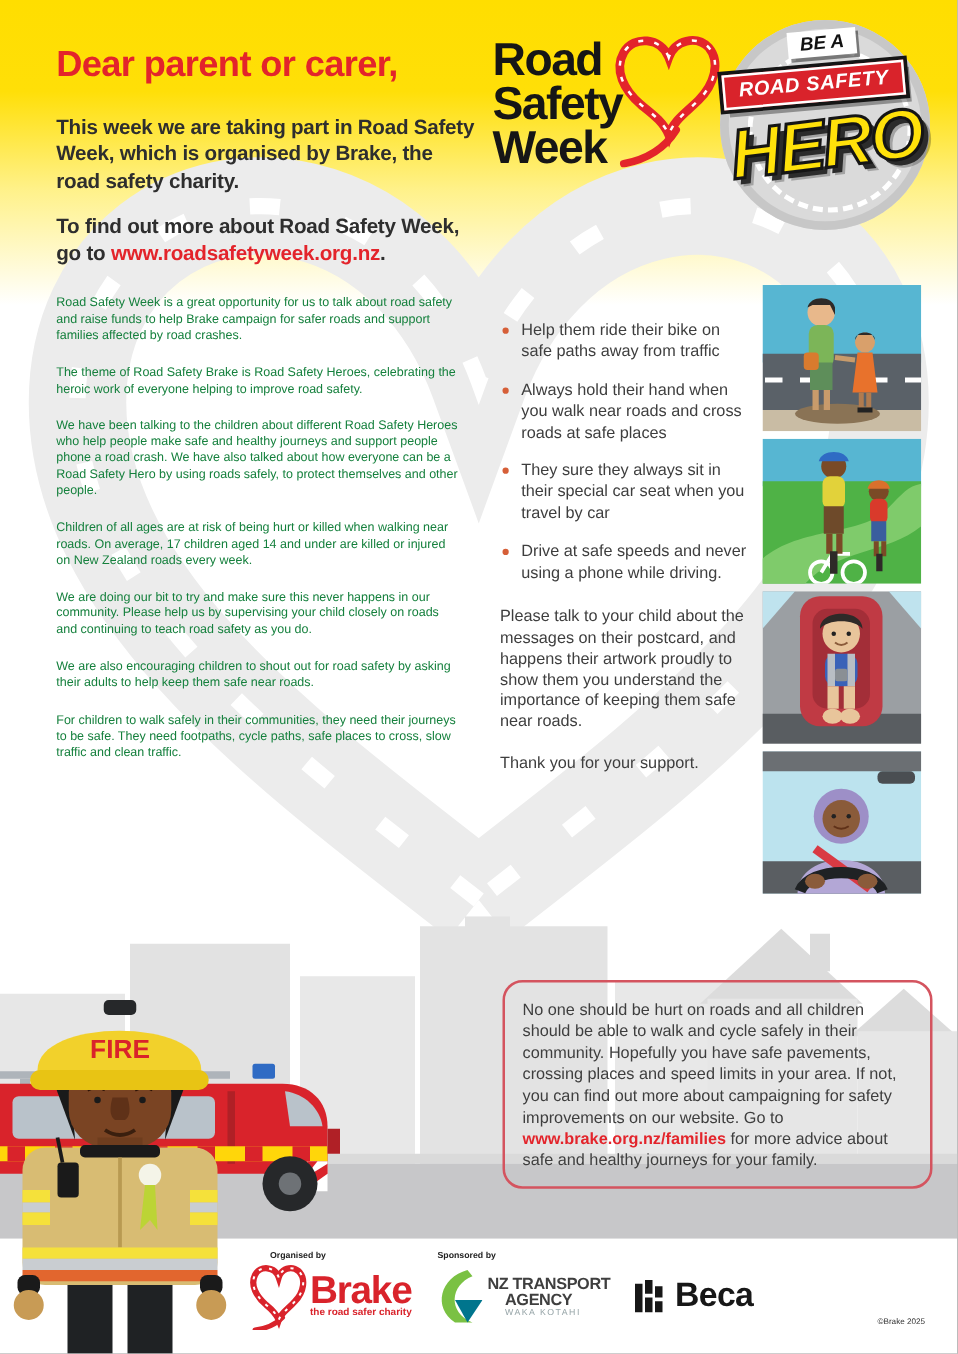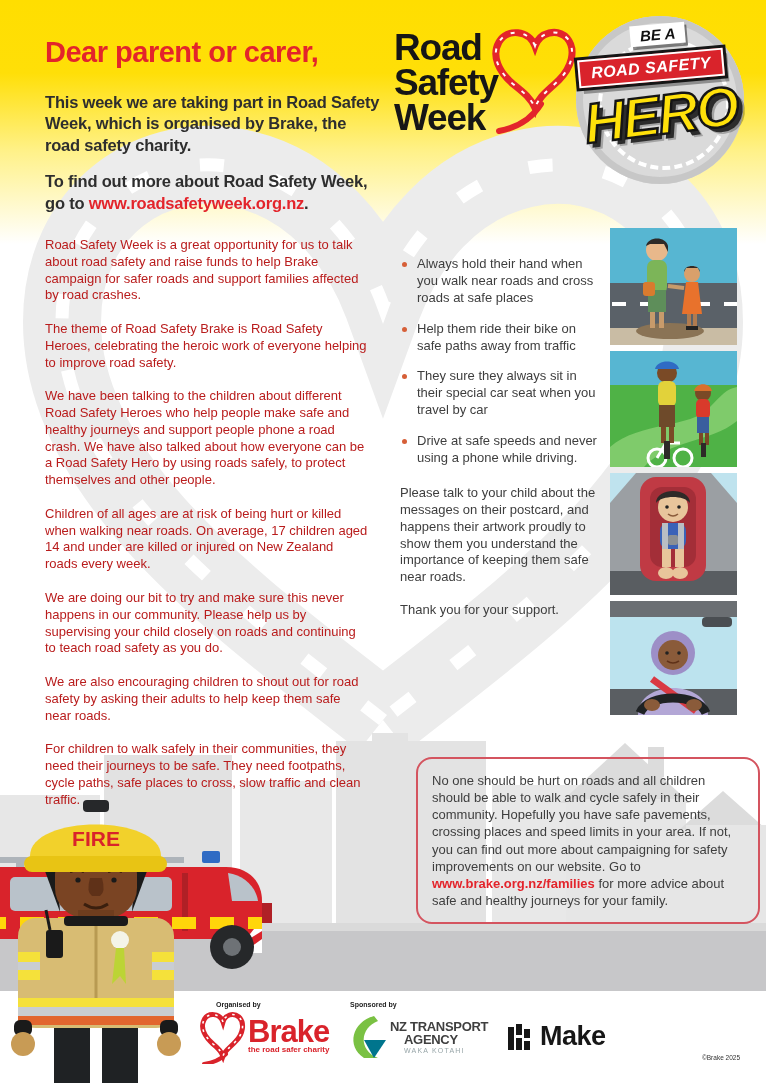--- a/index.html
+++ b/index.html
@@ -25,33 +25,33 @@
     font-size:15px;padding:2px 10px;transform:rotate(-5deg);box-shadow:2px 3px 0 rgba(0,0,0,.45);}
   .badge-rs{position:absolute;left:20px;top:42px;background:#D9232B;color:#fff;font-weight:900;font-style:italic;
     font-size:16px;letter-spacing:.5px;padding:3px 11px;transform:rotate(-5deg);
     border:2px solid #fff;box-shadow:0 0 0 3px #151515,4px 6px 0 rgba(0,0,0,.35);}
   .badge-hero{position:absolute;left:26px;top:70px;font-size:56px;font-weight:900;font-style:italic;color:#FFE10A;
     letter-spacing:-2px;-webkit-text-stroke:2.5px #151515;transform:rotate(-7deg);
     text-shadow:4px 5px 0 #2c2c2c,6px 7px 0 rgba(0,0,0,.25);}
   
   .watermark{left:0;top:0;width:766px;height:1083px;pointer-events:none;}
   
-  .col-left{left:45px;top:237px;width:323px;font-size:13px;line-height:1.29;color:#b91c1c;}
+  .col-left{left:45px;top:237px;width:323px;font-size:10px;line-height:1.29;color:#15803d;}
   .col-left p{margin:0 0 17px 0;}
   .col-right{left:400px;top:236px;width:201px;font-size:13px;line-height:1.3;color:#3e3e3e;}
   .col-right p{margin:0 0 16px 0;}
   .bullets{list-style:none;margin:20px 0 18px 0;padding:0;}
   .bullets li{position:relative;padding-left:17px;margin-bottom:14px;}
   .bullets .dot{position:absolute;left:2px;top:6px;width:5px;height:5px;border-radius:50%;background:#D65F38;}
   
   .illus-col{left:610px;top:228px;width:127px;}
   .illus{display:block;margin-bottom:6px;}
   
-  .callout{left:402px;top:757px;width:312px;border:2.5px solid #D4545F;border-radius:16px;
-    padding:13px 14px;font-size:13px;line-height:1.32;color:#3e3e3e;background:transparent;z-index:4;margin-left:14px;}
+  .callout{left:402px;top:784px;width:312px;border:2.5px solid #D4545F;border-radius:16px;
+    padding:13px 14px;font-size:13px;line-height:1.32;color:#3e3e3e;background:transparent;z-index:4;}
   
   .scene{left:0;top:733px;width:766px;height:258px;z-index:1;}
   .truck{left:-4px;top:843px;z-index:2;}
   .firefighter{left:8px;top:792px;z-index:5;}
   
   .small-label{font-size:7px;font-weight:700;color:#222;}
   .org-label{left:216px;top:1001px;}
   .spon-label{left:350px;top:1001px;}
   .brake-logo{left:200px;top:1010px;display:flex;align-items:flex-start;z-index:3;}
   .brake-text{margin-left:2px;margin-top:6px;}
@@ -124,22 +124,22 @@
     <p>The theme of Road Safety Brake is Road Safety Heroes, celebrating the heroic work of everyone helping to improve road safety.</p>
     <p>We have been talking to the children about different Road Safety Heroes who help people make safe and healthy journeys and support people phone a road crash. We have also talked about how everyone can be a Road Safety Hero by using roads safely, to protect themselves and other people.</p>
     <p>Children of all ages are at risk of being hurt or killed when walking near roads. On average, 17 children aged 14 and under are killed or injured on New Zealand roads every week.</p>
     <p>We are doing our bit to try and make sure this never happens in our community. Please help us by supervising your child closely on roads and continuing to teach road safety as you do.</p>
     <p>We are also encouraging children to shout out for road safety by asking their adults to help keep them safe near roads.</p>
     <p>For children to walk safely in their communities, they need their journeys to be safe. They need footpaths, cycle paths, safe places to cross, slow traffic and clean traffic.</p>
   </div>
 
   <div class="layer col-right" style="z-index:2;">
     <ul class="bullets">
+      <li><span class="dot"></span><span>Help them ride their bike on safe paths away from traffic</span></li>
       <li><span class="dot"></span><span>Always hold their hand when you walk near roads and cross roads at safe places</span></li>
-      <li><span class="dot"></span><span>Help them ride their bike on safe paths away from traffic</span></li>
       <li><span class="dot"></span><span>They sure they always sit in their special car seat when you travel by car</span></li>
       <li><span class="dot"></span><span>Drive at safe speeds and never using a phone while driving.</span></li>
     </ul>
     <p>Please talk to your child about the messages on their postcard, and happens their artwork proudly to show them you understand the importance of keeping them safe near roads.</p>
     <p>Thank you for your support.</p>
   </div>
 
   <div class="layer illus-col" style="z-index:2;">
     <svg class="illus" width="127" height="117" viewBox="0 0 127 117">
       <rect width="127" height="62" fill="#57B6D2"></rect>
@@ -323,17 +323,17 @@
     </div>
   </div>
   <div class="layer beca-logo">
     <svg width="26" height="26" viewBox="0 0 26 26">
       <rect x="0" y="3" width="6" height="23" fill="#171717"></rect>
       <rect x="8" y="0" width="6" height="11" fill="#171717"></rect>
       <rect x="8" y="14" width="6" height="12" fill="#171717"></rect>
       <rect x="16" y="5" width="6" height="9" fill="#171717"></rect>
       <rect x="16" y="17" width="6" height="9" fill="#171717"></rect>
     </svg>
-    <div class="beca-name">Make</div>
+    <div class="beca-name">Beca</div>
   </div>
   <div class="layer copyright">©Brake 2025</div>
 
 </div>
 
 </body></html>

